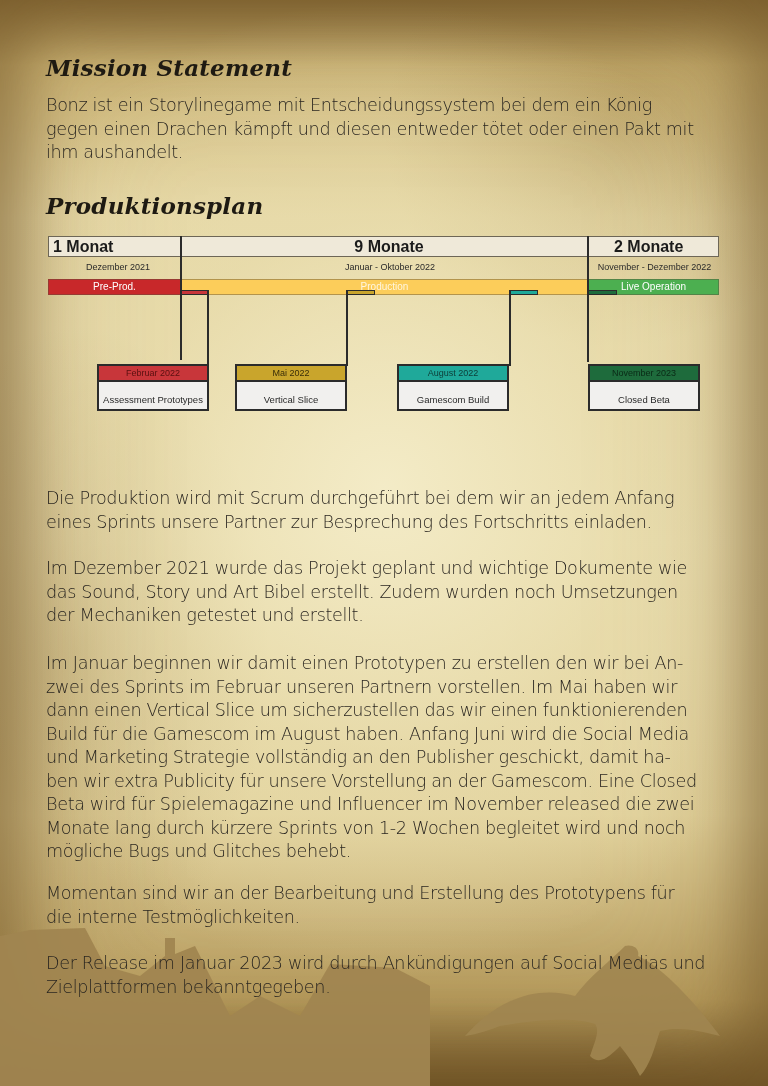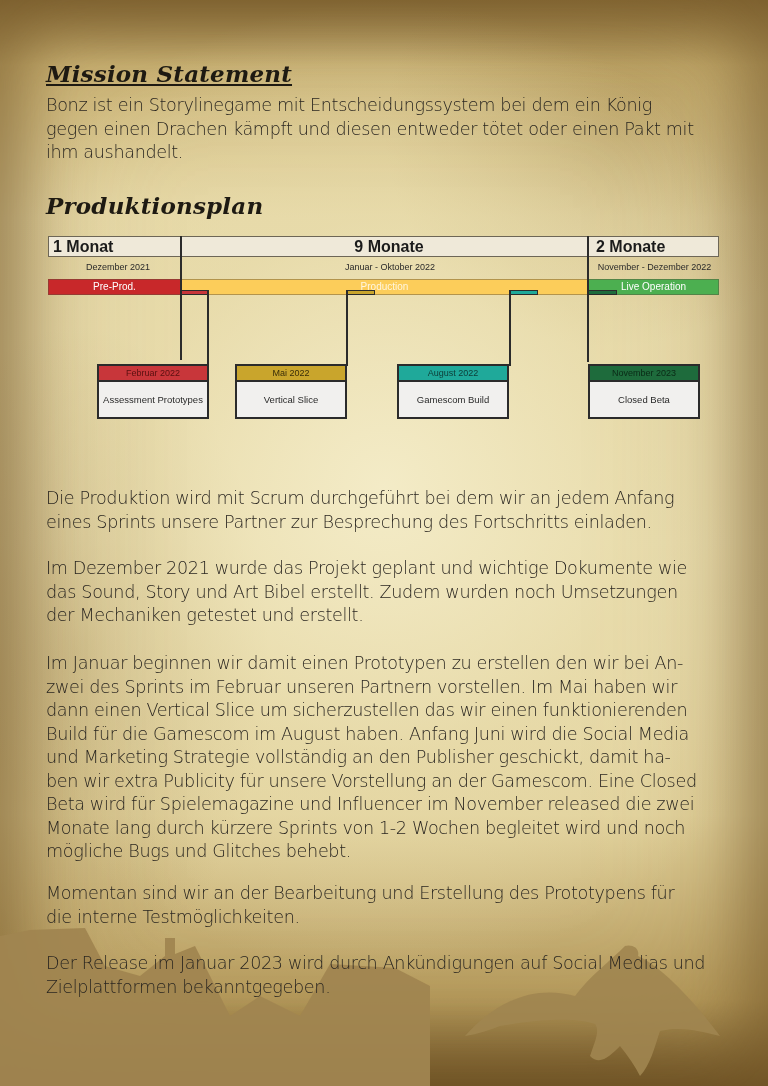--- a/index.html
+++ b/index.html
@@ -43,51 +43,51 @@
   }
   .stage-bar {
     position:absolute; top:279px; height:16px; box-sizing:border-box;
     border:1px solid rgba(90,80,60,0.45);
     font-family:"Liberation Sans", sans-serif; font-size:10px; color:#fff;
     text-align:center; line-height:14px;
   }
   .vline { position:absolute; width:2px; background:#2b2b2b; }
   .hcap { position:absolute; height:5px; box-sizing:border-box; border:1.5px solid #2b2b2b; }
   .milestone {
-    position:absolute; top:364px; width:112px; height:55px;
+    position:absolute; top:364px; width:112px; height:47px;
     border:2px solid #2b2b2b; box-sizing:border-box; background:#f1f0ee;
     font-family:"Liberation Sans", sans-serif;
   }
   .milestone .mhead {
     height:14px; border-bottom:2px solid #2b2b2b; font-size:9px; text-align:center; line-height:14px;
   }
   .milestone .mbody {
     font-size:9.5px; color:#2a2a2a; text-align:center; line-height:36px;
   }
   .silhouette { position:absolute; left:0; bottom:0; width:768px; height:180px; pointer-events:none; }
 </style>
 </head>
 <body>
 
 <div class="vignette"></div>
 
-<div class="heading" style="top:60px;text-decoration:underline;">Mission Statement</div>
+<div class="heading" style="top:54px;">Mission Statement</div>
 <div class="para" style="top:94px;">
   <span>Bonz ist ein Storylinegame mit Entscheidungssystem bei dem ein König</span>
   <span>gegen einen Drachen kämpft und diesen entweder tötet oder einen Pakt mit</span>
   <span>ihm aushandelt.</span>
 </div>
 
 <div class="heading" style="top:192px;">Produktionsplan</div>
 
 <div>
 
   <div class="phase-box" style="left:48px; width:133px;">1 Monat</div>
   <div class="phase-box" style="left:180px; width:408px; text-align:center; padding-left:10px;">9 Monate</div>
-  <div class="phase-box" style="left:587px; width:132px; padding-left:8px;">2 Monate</div>
+  <div class="phase-box" style="left:587px; width:132px; padding-left:26px;">2 Monate</div>
 
   <div class="phase-date" style="left:48px; width:140px;">Dezember 2021</div>
   <div class="phase-date" style="left:180px; width:420px;">Januar  - Oktober 2022</div>
   <div class="phase-date" style="left:587px; width:135px;">November - Dezember 2022</div>
 
   <div class="stage-bar" style="left:48px; width:133px; background:#c8282a;text-align:center;">Pre-Prod.</div>
   <div class="stage-bar" style="left:181px; width:407px; background:#fccd5a; color:#fff6de;">Production</div>
   <div class="stage-bar" style="left:588px; width:131px; background:#4caf50;">Live Operation</div>
 
   <div class="vline" style="left:180px; top:236px; height:124px;"></div>

